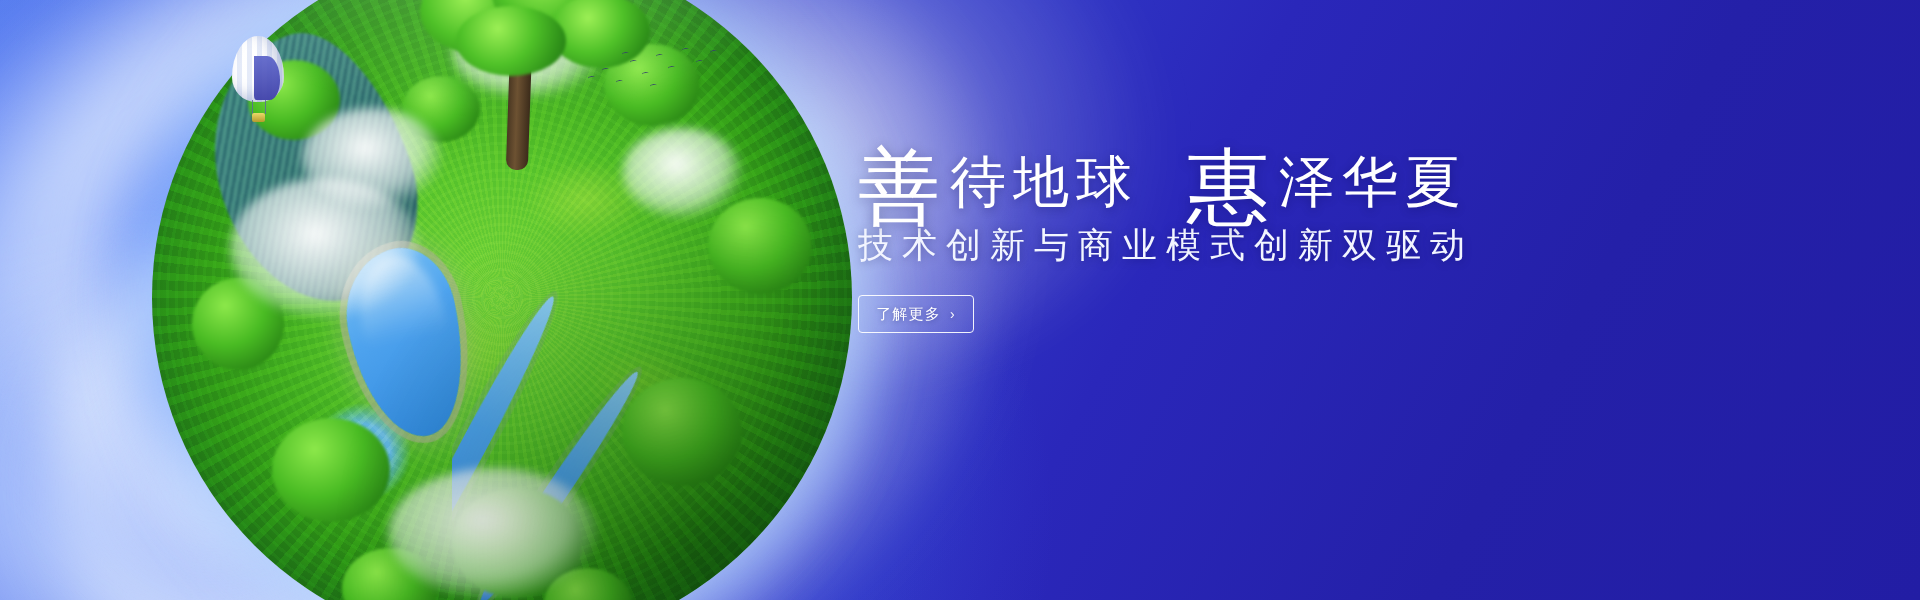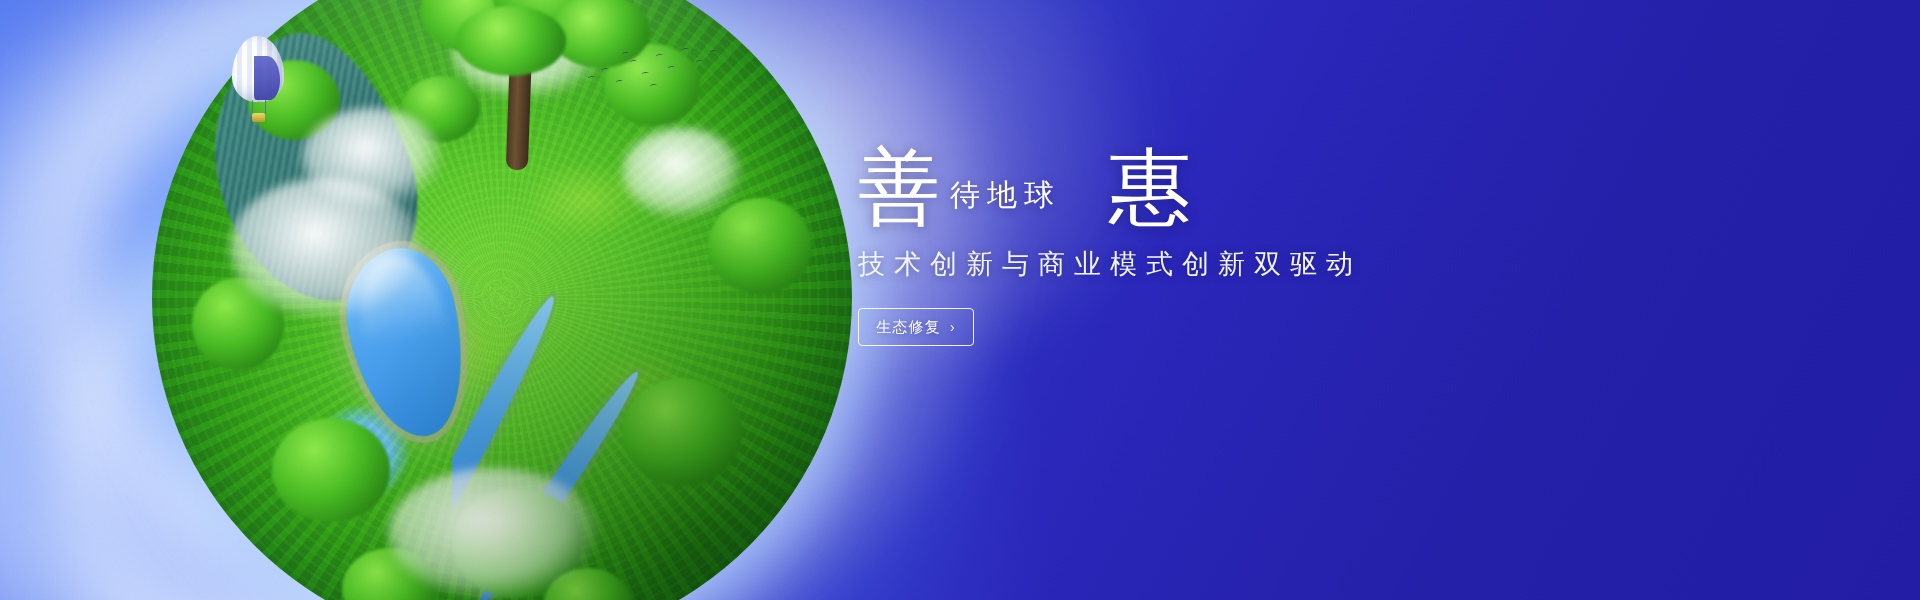--- a/index.html
+++ b/index.html
@@ -118,25 +118,25 @@
 
   
   .birds{ position:absolute; left:586px; top:46px; width:140px; height:46px; }
   .birds i{ position:absolute; width:7px; height:4px; border-top:1.6px solid #35406e; border-radius:50% 50% 0 0; transform:rotate(-8deg); opacity:.85; }
 
   
   .content{ position:absolute; left:858px; top:126px; width:900px; color:#fff; }
   .headline{ display:flex; align-items:flex-end; white-space:nowrap; height:96px; }
   .hl-big{ font-family:"Liberation Serif","DejaVu Serif",serif; font-size:82px; line-height:.94;
     font-weight:400; letter-spacing:0; text-shadow:0 2px 12px rgba(10,10,60,.35); transform:translateY(4px); }
-  .hl-small{ font-family:"Liberation Serif","DejaVu Serif",serif; font-size:30px; line-height:1;
+  .hl-small{ font-family:"Liberation Serif","DejaVu Serif",serif; font-size:56px; line-height:1;
     letter-spacing:7px; padding:0 0 12px 10px; text-shadow:0 2px 10px rgba(10,10,60,.32); }
   .hl-gap{ width:48px; }
 
-  .subtitle{ margin-top:24px; font-size:27px; letter-spacing:9px; color:#f2f5ff;
+  .subtitle{ font-size:35px; letter-spacing:9px; color:#f2f5ff;
     text-shadow:0 1px 8px rgba(10,10,60,.35); white-space:nowrap; }
   .desc{ margin-top:18px; font-size:18px; letter-spacing:.6px; color:#eef2ff;
     text-shadow:0 1px 6px rgba(10,10,60,.30); white-space:nowrap; }
 
   .btn{ margin-top:26px; display:inline-flex; align-items:center; justify-content:center; gap:9px;
     width:116px; height:38px; border:1px solid rgba(255,255,255,.92); border-radius:4px;
     background:transparent; color:#fff; font-size:15px; letter-spacing:1.2px; cursor:pointer;
     text-shadow:0 1px 5px rgba(10,10,60,.30); }
   .btn .chev{ font-size:14px; line-height:1; opacity:.95; }
 </style>
@@ -213,24 +213,25 @@
       <i style="left:64px;top:38px;"></i>
   </div>
 
   <div class="content">
 
     <div class="headline">
       <span class="hl-big">善</span>
       <span class="hl-small">待地球</span>
       <span class="hl-gap"></span>
       <span class="hl-big">惠</span>
+      <span class="hl-small">泽华夏</span>
     </div>
 
     <div class="subtitle">技术创新与商业模式创新双驱动</div>
 
 
     <button class="btn">
-      <span>生态修复</span>
+      <span>了解更多</span>
       <span class="chev">›</span>
     </button>
 
   </div>
 </div>
 
 </body></html>

